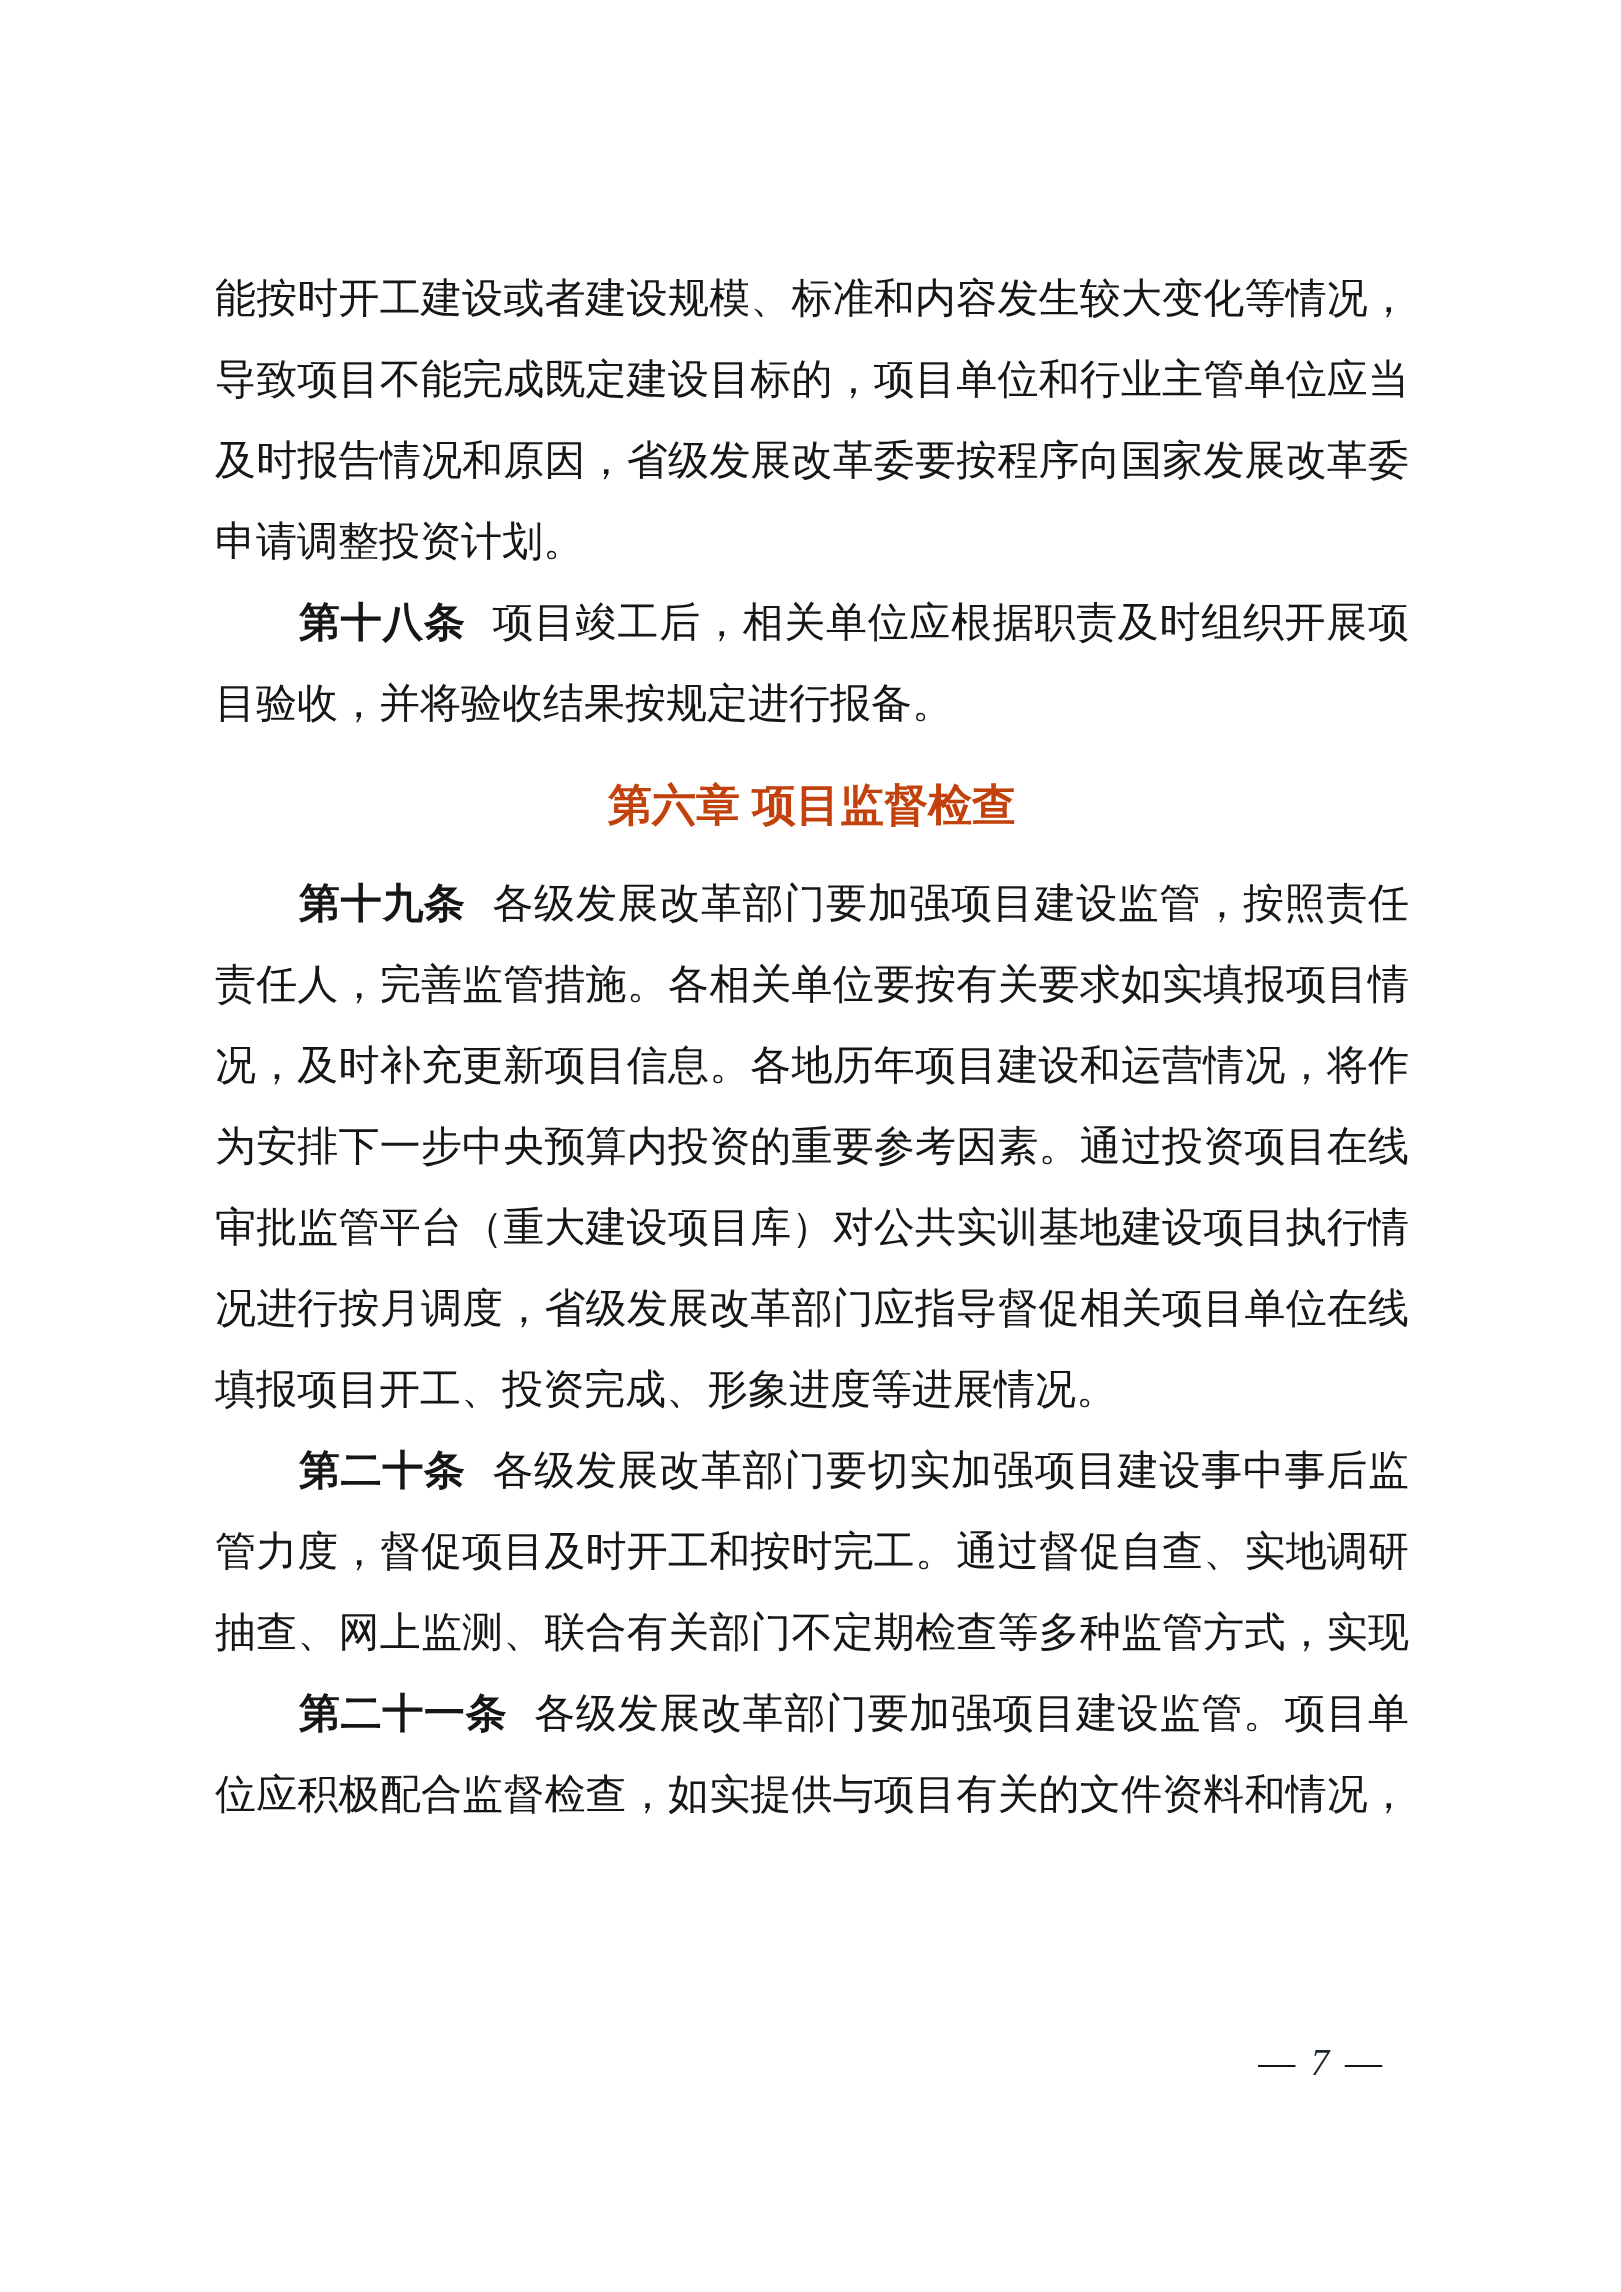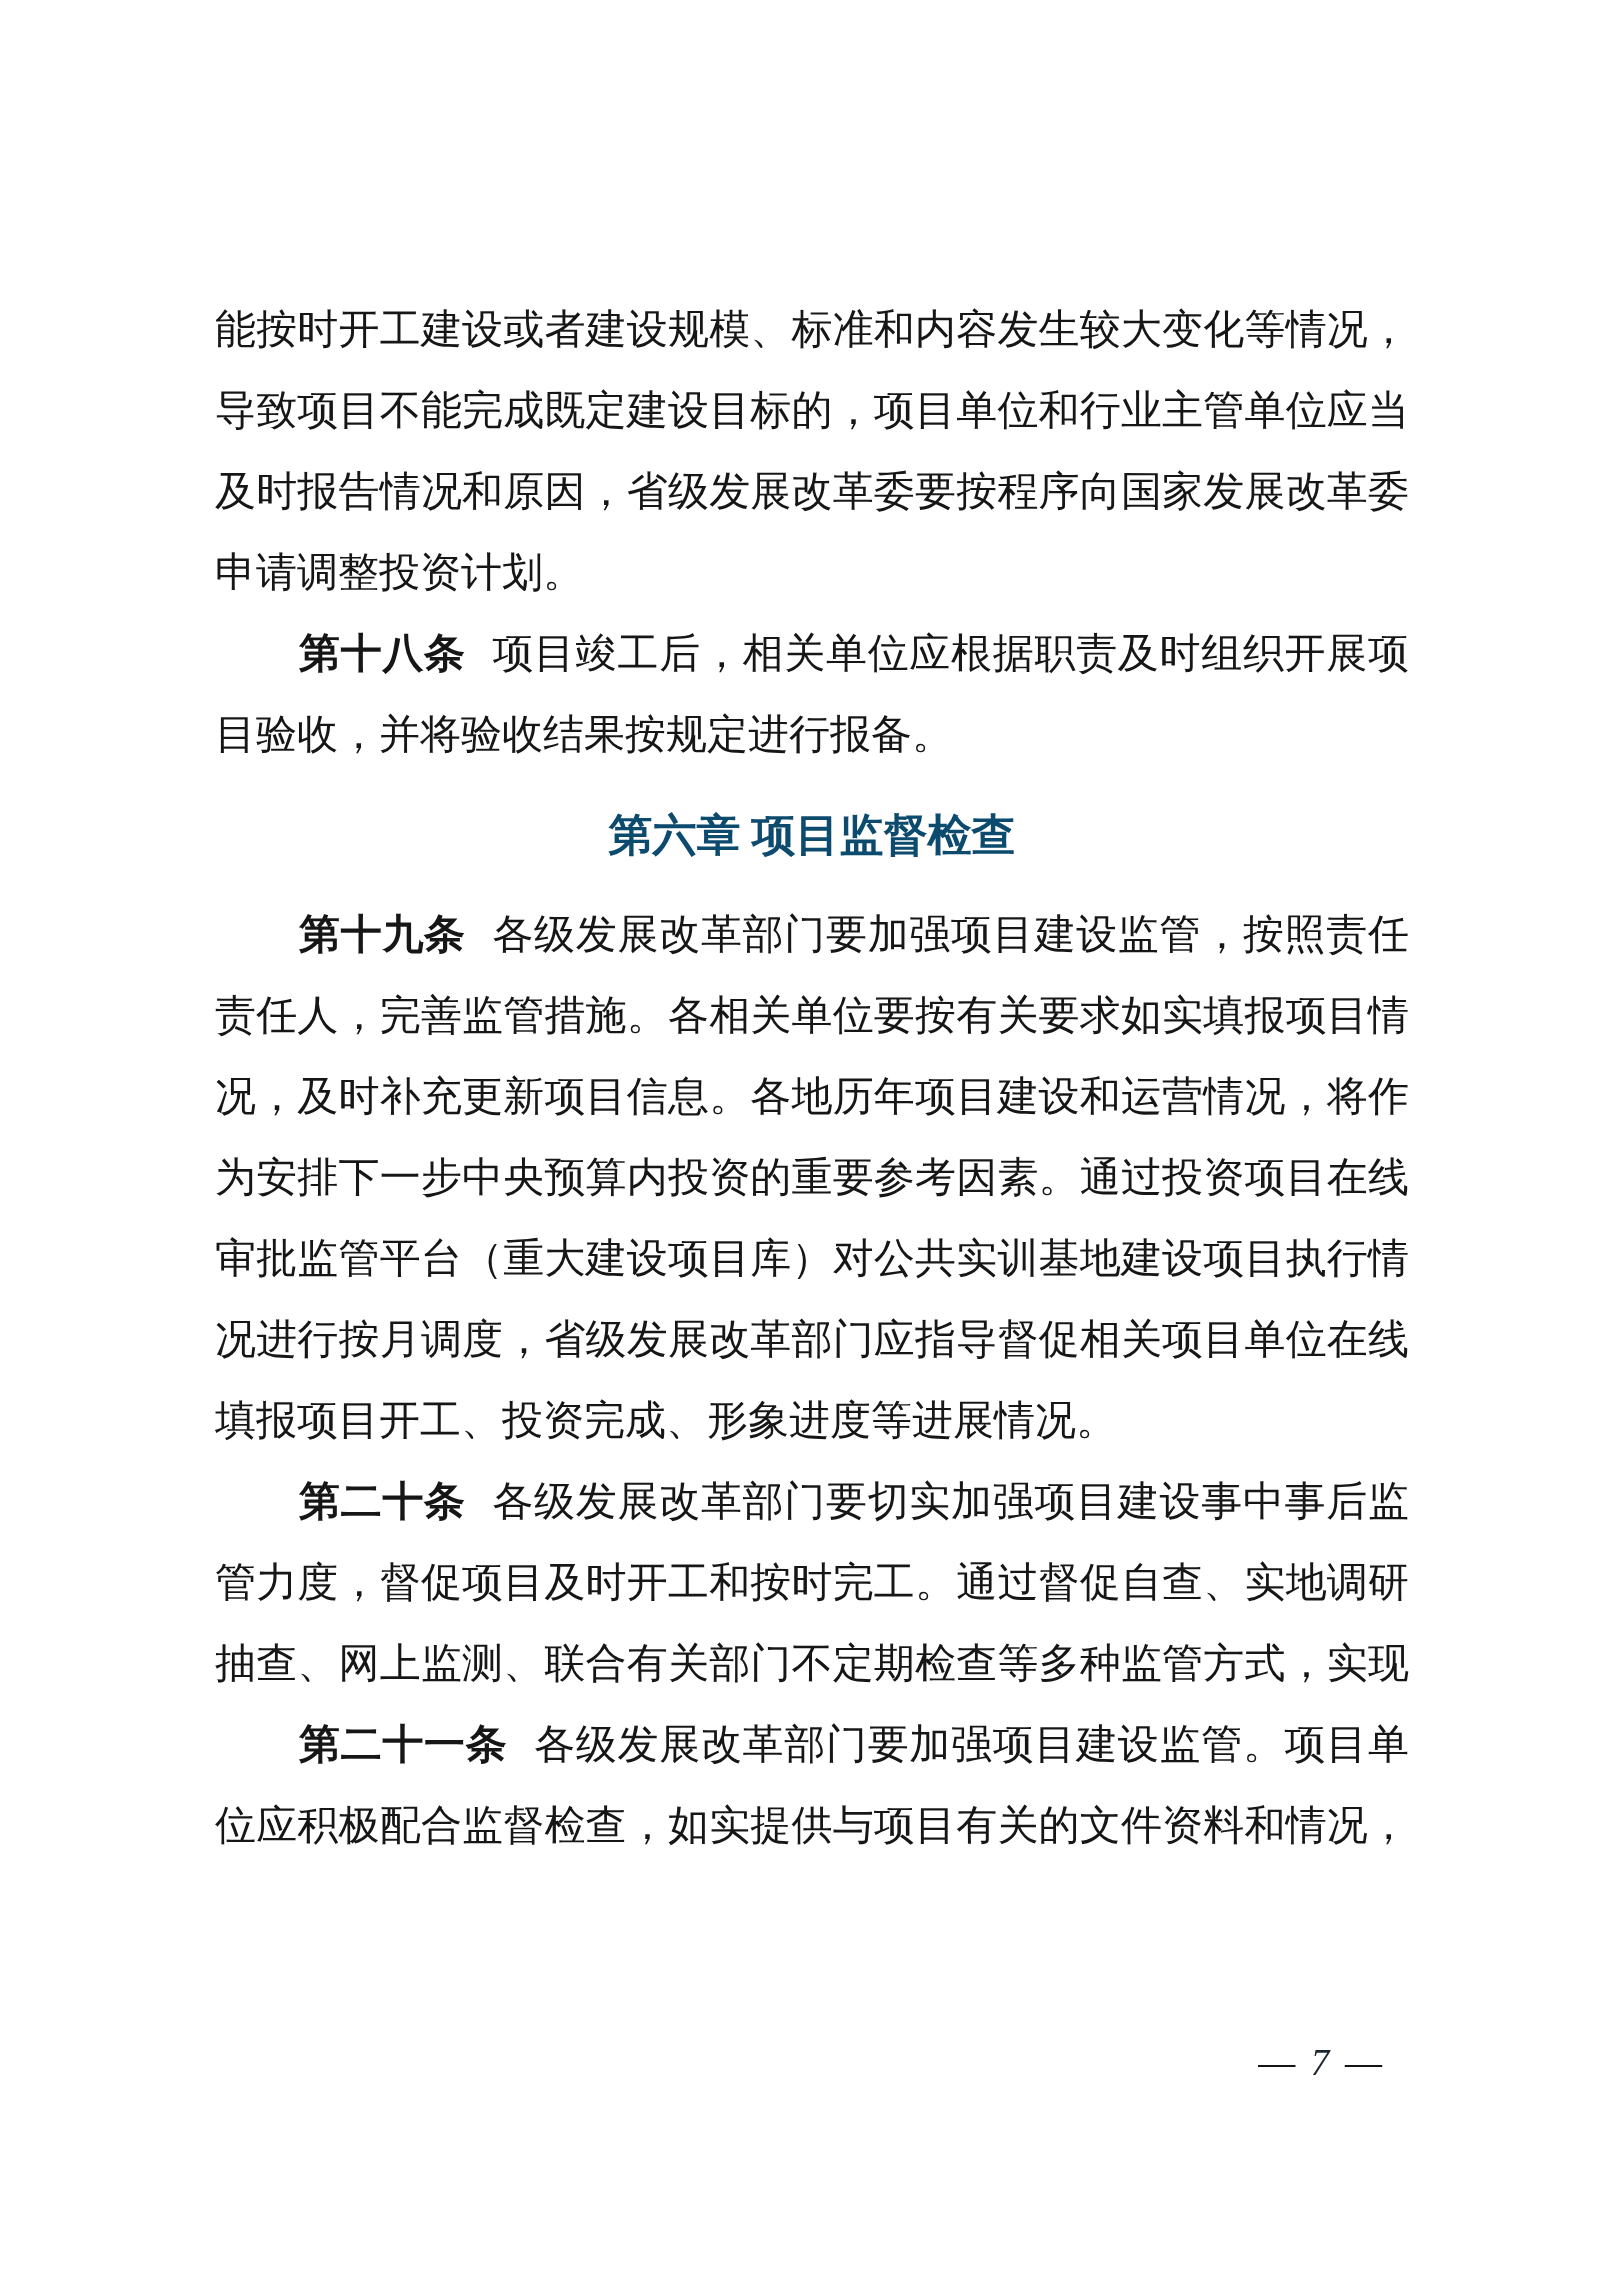--- a/index.html
+++ b/index.html
@@ -9,21 +9,21 @@
     height: 2293px;
     margin: 0 auto;
     background: #ffffff;
     font-family: "Liberation Serif", "DejaVu Serif", serif;
     color: #161616;
     overflow: hidden;
   }
   .content {
     position: absolute;
     left: 215px;
-    top: 289px;
+    top: 258px;
     width: 1194px;
   }
   .line {
     margin: 0;
     font-size: 41px;
     line-height: 81px;
     text-align: justify;
     white-space: normal;
   }
   
@@ -33,22 +33,22 @@
   
   .line.lead { text-indent: 84px; }
   .term { font-weight: bold; margin-right: 0.65em; }
   .chapter {
     margin: 19.6px 0 18.6px 0;
     font-size: 44px;
     line-height: 81px;
     font-weight: bold;
     text-align: right;
     text-align-last: center;
-    font-family: Liberation Serif, serif;
-    color: #0c4a6e;
+    font-family: Liberation Sans, sans-serif;
+    color: #c2410c;
   }
   .footer {
     position: absolute;
     top: 2041px;
     right: 239px;
     font-size: 37px;
     line-height: 43px;
     color: #141414;
     white-space: nowrap;
   }

